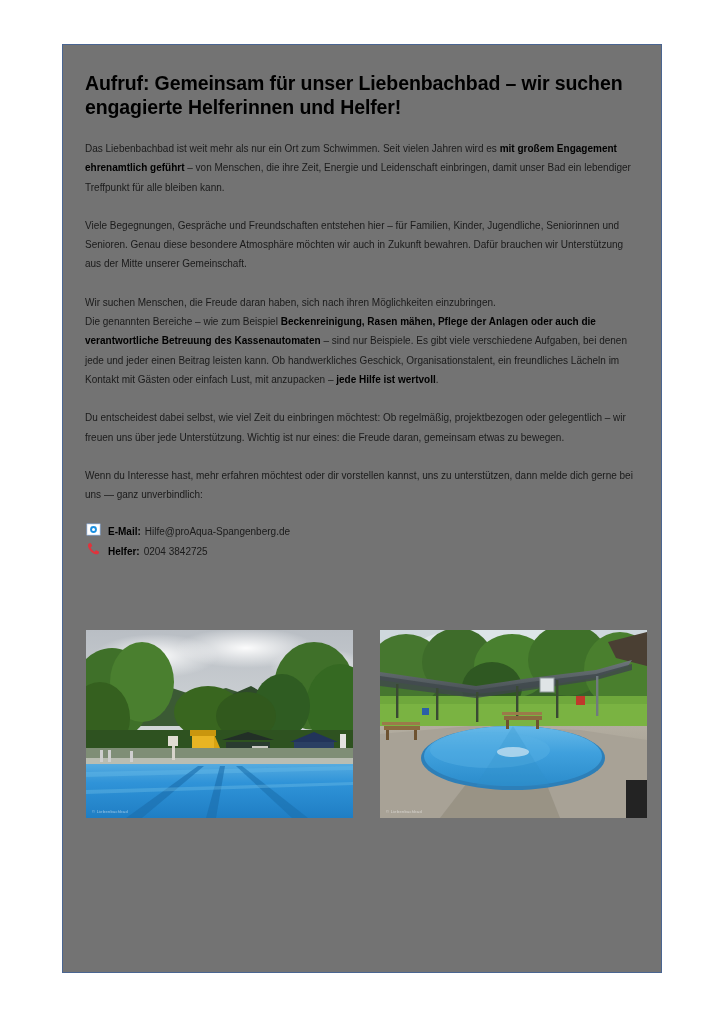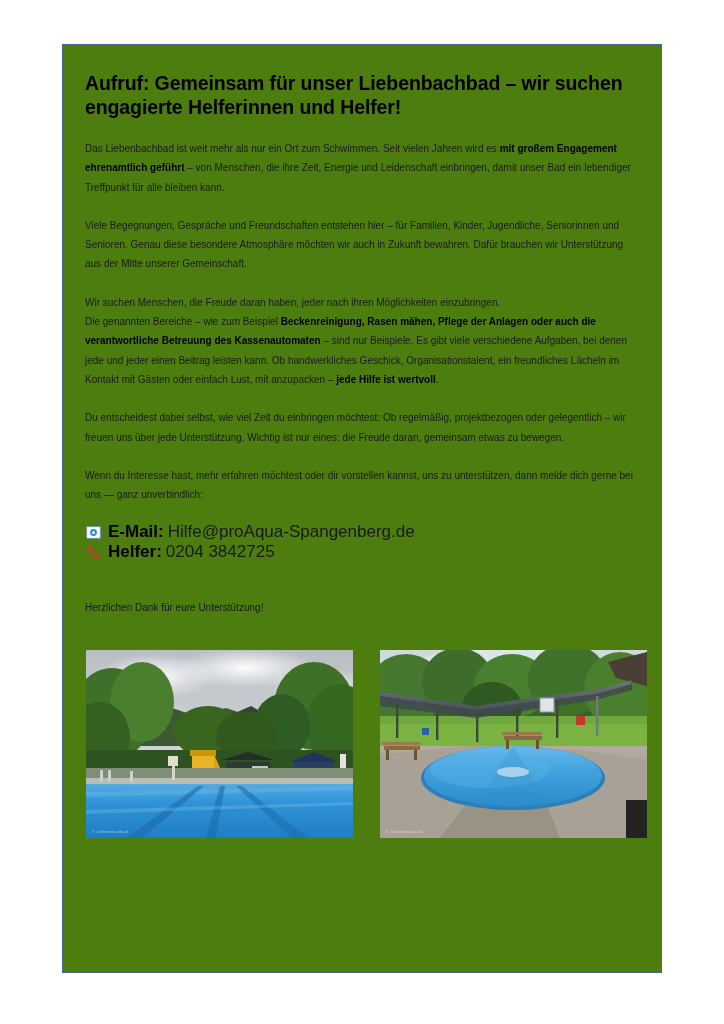--- a/index.html
+++ b/index.html
@@ -14,21 +14,21 @@
     color: #111111;
     overflow: hidden;
   }
   .page {
     position: absolute;
     left: 62px;
     top: 44px;
     width: 600px;
     height: 929px;
     border: 1.5px solid #4a6591;
-    background: #4d7c0f;
+    background: #737373;
     box-sizing: border-box;
   }
   .content {
     padding: 20px 22px 0 22px;
   }
   h1.headline {
     font-size: 19.5px;
     font-weight: bold;
     line-height: 24px;
     letter-spacing: -0.1px;
@@ -45,22 +45,21 @@
   .gap-lg { height: 19px; }
   .gap-md { height: 18px; }
   .gap-head { height: 20px; }
   b, strong { font-weight: bold; color: #000000; }
   .contact-block {
     margin: 0;
     padding: 0;
   }
   .contact-row {
     display: flex;
-    align-items: center;
-    font-size: 17px;
+    font-size: 10px;
     line-height: 19.5px;
     white-space: nowrap;
   }
   .contact-row .ico {
     display: inline-flex;
     align-items: center;
     justify-content: center;
     width: 17px;
     height: 15px;
     margin-right: 6px;
@@ -106,21 +105,21 @@
     <div class="gap-head"></div>
 
     <p class="para"><span>Das Liebenbachbad ist weit mehr als nur ein Ort zum Schwimmen. Seit vielen Jahren wird es </span><b>mit großem Engagement ehrenamtlich geführt</b><span> – von Menschen, die ihre Zeit, Energie und Leidenschaft einbringen, damit unser Bad ein lebendiger Treffpunkt für alle bleiben kann.</span></p>
 
     <div class="gap-lg"></div>
 
     <p class="para">Viele Begegnungen, Gespräche und Freundschaften entstehen hier – für Familien, Kinder, Jugendliche, Seniorinnen und Senioren. Genau diese besondere Atmosphäre möchten wir auch in Zukunft bewahren. Dafür brauchen wir Unterstützung aus der Mitte unserer Gemeinschaft.</p>
 
     <div class="gap-lg"></div>
 
-    <p class="para">Wir suchen Menschen, die Freude daran haben, jeder nach ihren Möglichkeiten einzubringen.</p>
+    <p class="para">Wir suchen Menschen, die Freude daran haben, sich nach ihren Möglichkeiten einzubringen.</p>
 
     <p class="para"><span>Die genannten Bereiche – wie zum Beispiel </span><b>Beckenreinigung, Rasen mähen, Pflege der Anlagen oder auch die verantwortliche Betreuung des Kassenautomaten</b><span> – sind nur Beispiele. Es gibt viele verschiedene Aufgaben, bei denen jede und jeder einen Beitrag leisten kann. Ob handwerkliches Geschick, Organisationstalent, ein freundliches Lächeln im Kontakt mit Gästen oder einfach Lust, mit anzupacken – </span><b>jede Hilfe ist wertvoll</b><span>.</span></p>
 
     <div class="gap-lg"></div>
 
     <p class="para">Du entscheidest dabei selbst, wie viel Zeit du einbringen möchtest: Ob regelmäßig, projektbezogen oder gelegentlich – wir freuen uns über jede Unterstützung. Wichtig ist nur eines: die Freude daran, gemeinsam etwas zu bewegen.</p>
 
     <div class="gap-lg"></div>
 
     <p class="para">Wenn du Interesse hast, mehr erfahren möchtest oder dir vorstellen kannst, uns zu unterstützen, dann melde dich gerne bei uns — ganz unverbindlich:</p>
@@ -149,21 +148,20 @@
         <span class="contact-label">Helfer:</span>
         <span class="contact-value">0204 3842725</span>
       </div>
     </div>
 
     <div class="gap-md"></div>
 
 
     <div class="gap-lg"></div>
 
-    <p class="para">Herzlichen Dank für eure Unterstützung!</p>
 
     <div class="photos">
 
       <div class="photo">
         <svg width="267" height="188" viewBox="0 0 267 188" preserveAspectRatio="none" aria-hidden="true">
           <defs>
             <linearGradient id="skyA" x1="0" y1="0" x2="0" y2="1">
               <stop offset="0%" stop-color="#b9bec4"></stop>
               <stop offset="55%" stop-color="#d2d6d9"></stop>
               <stop offset="100%" stop-color="#c0c6c6"></stop>

